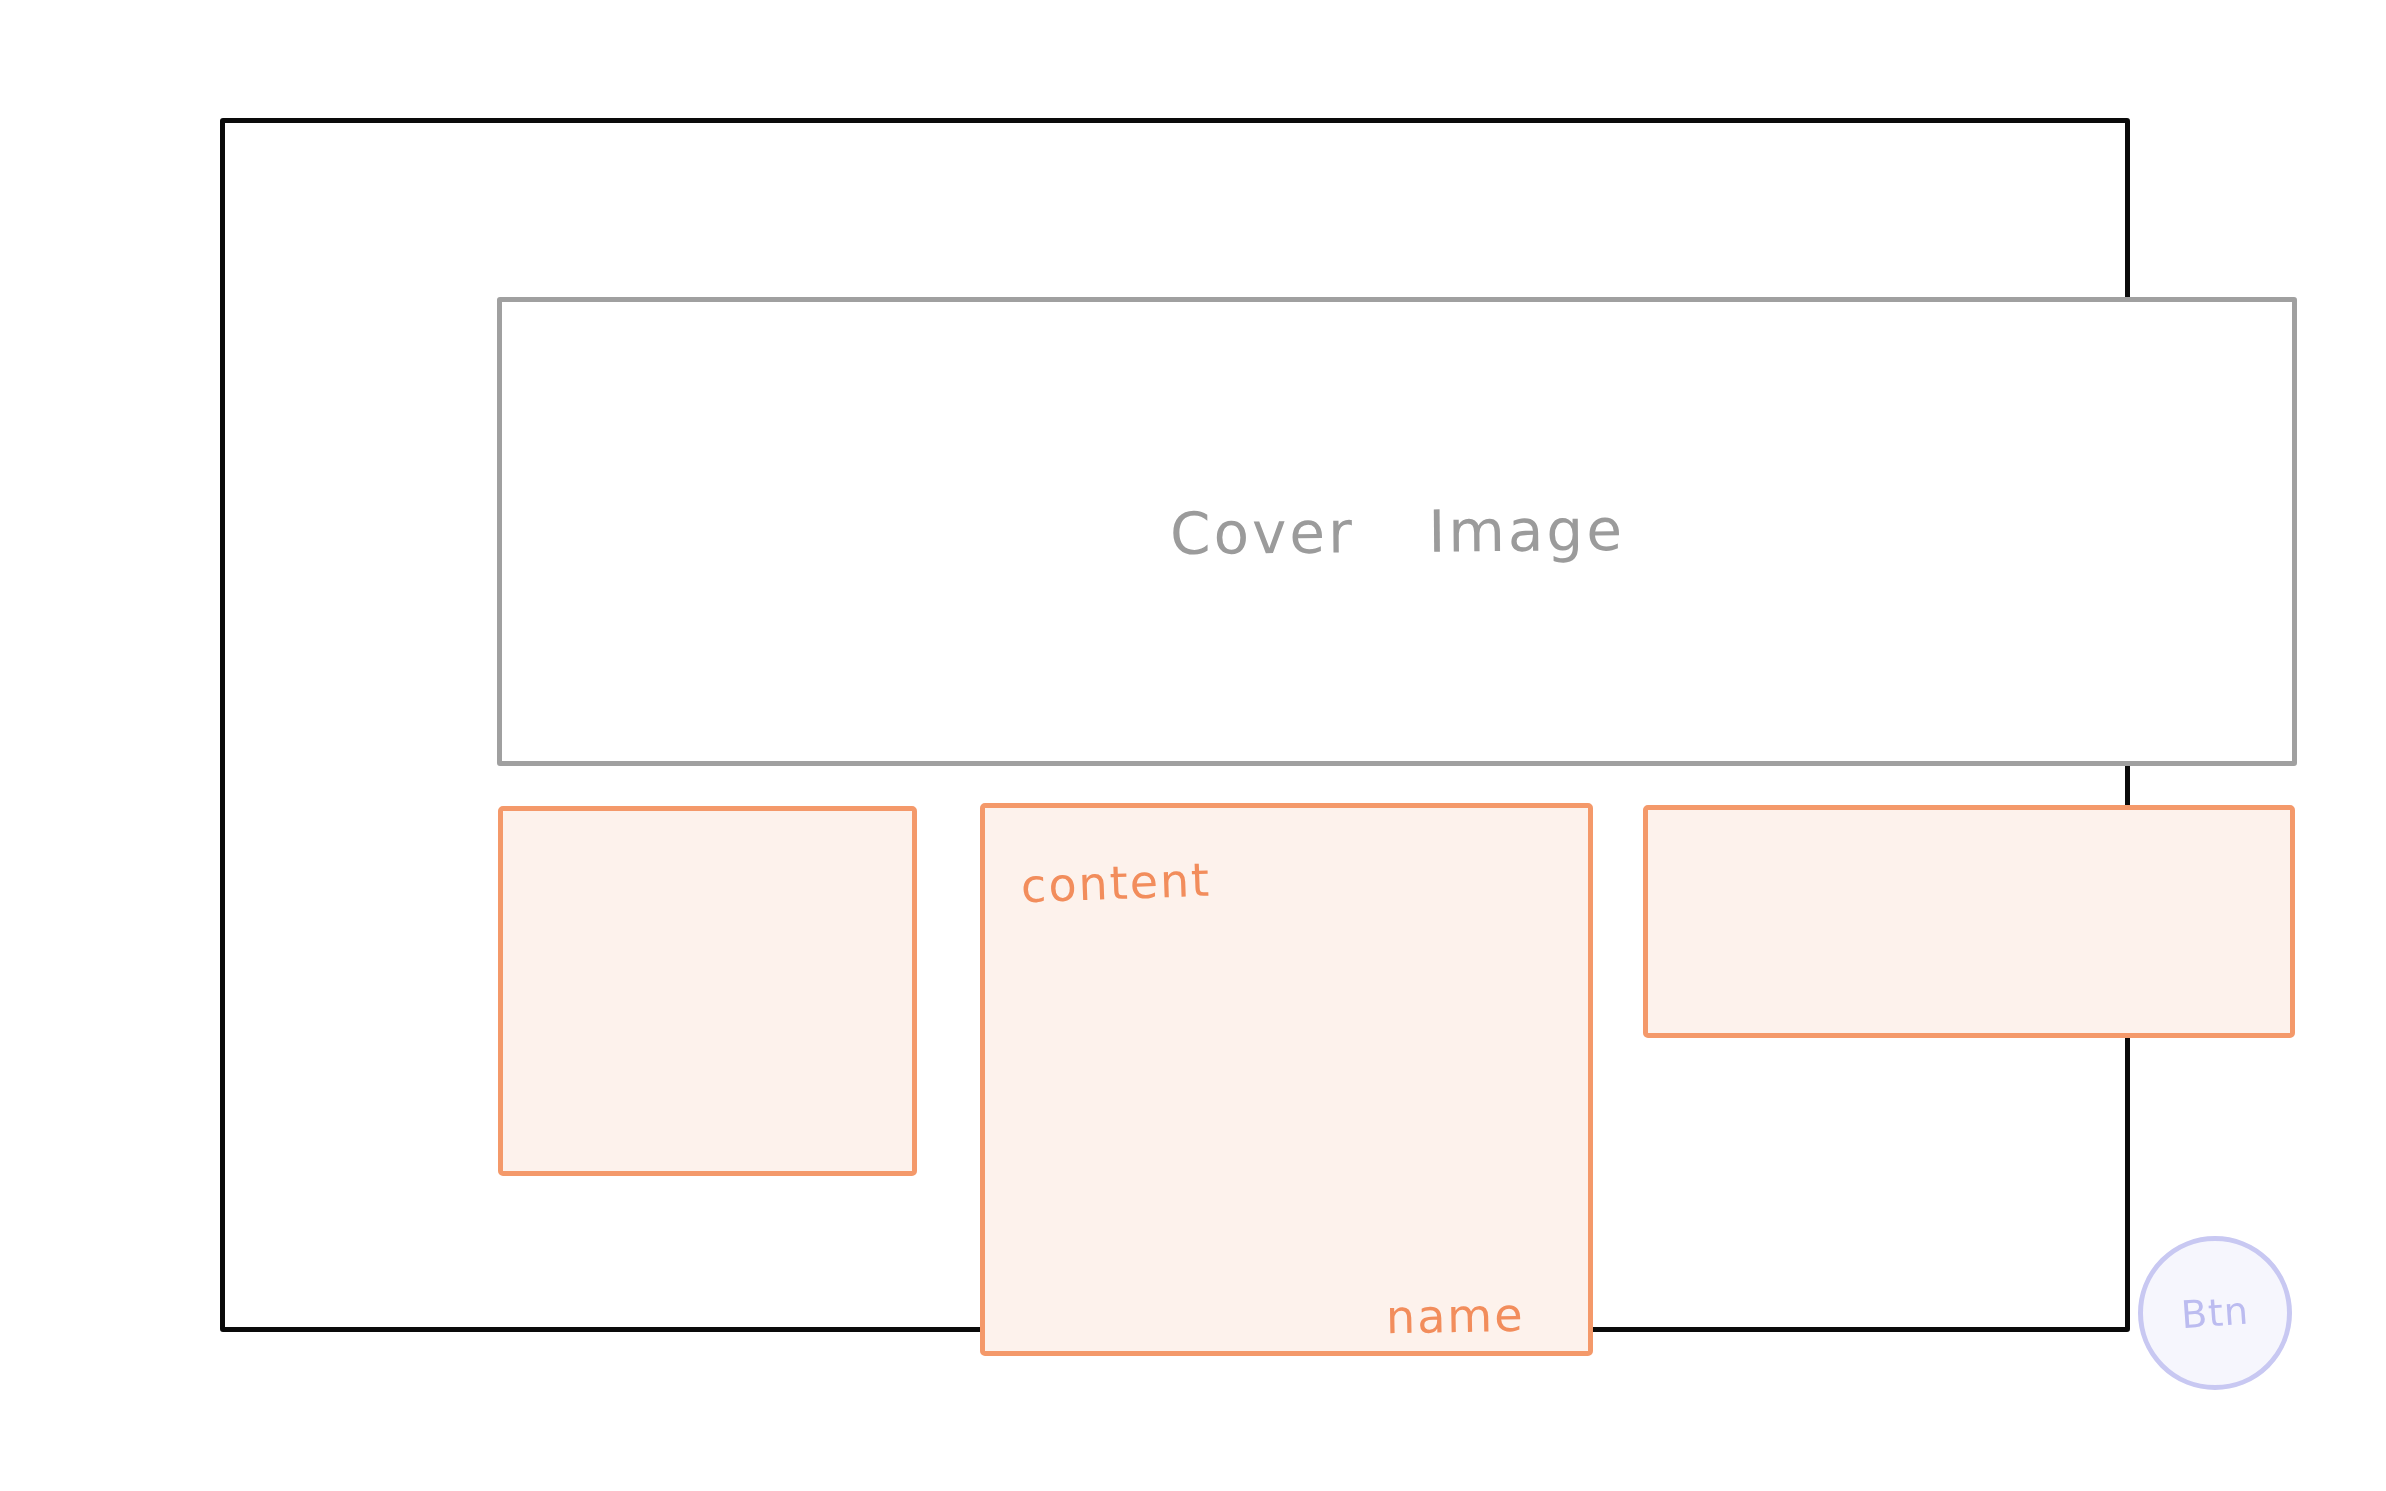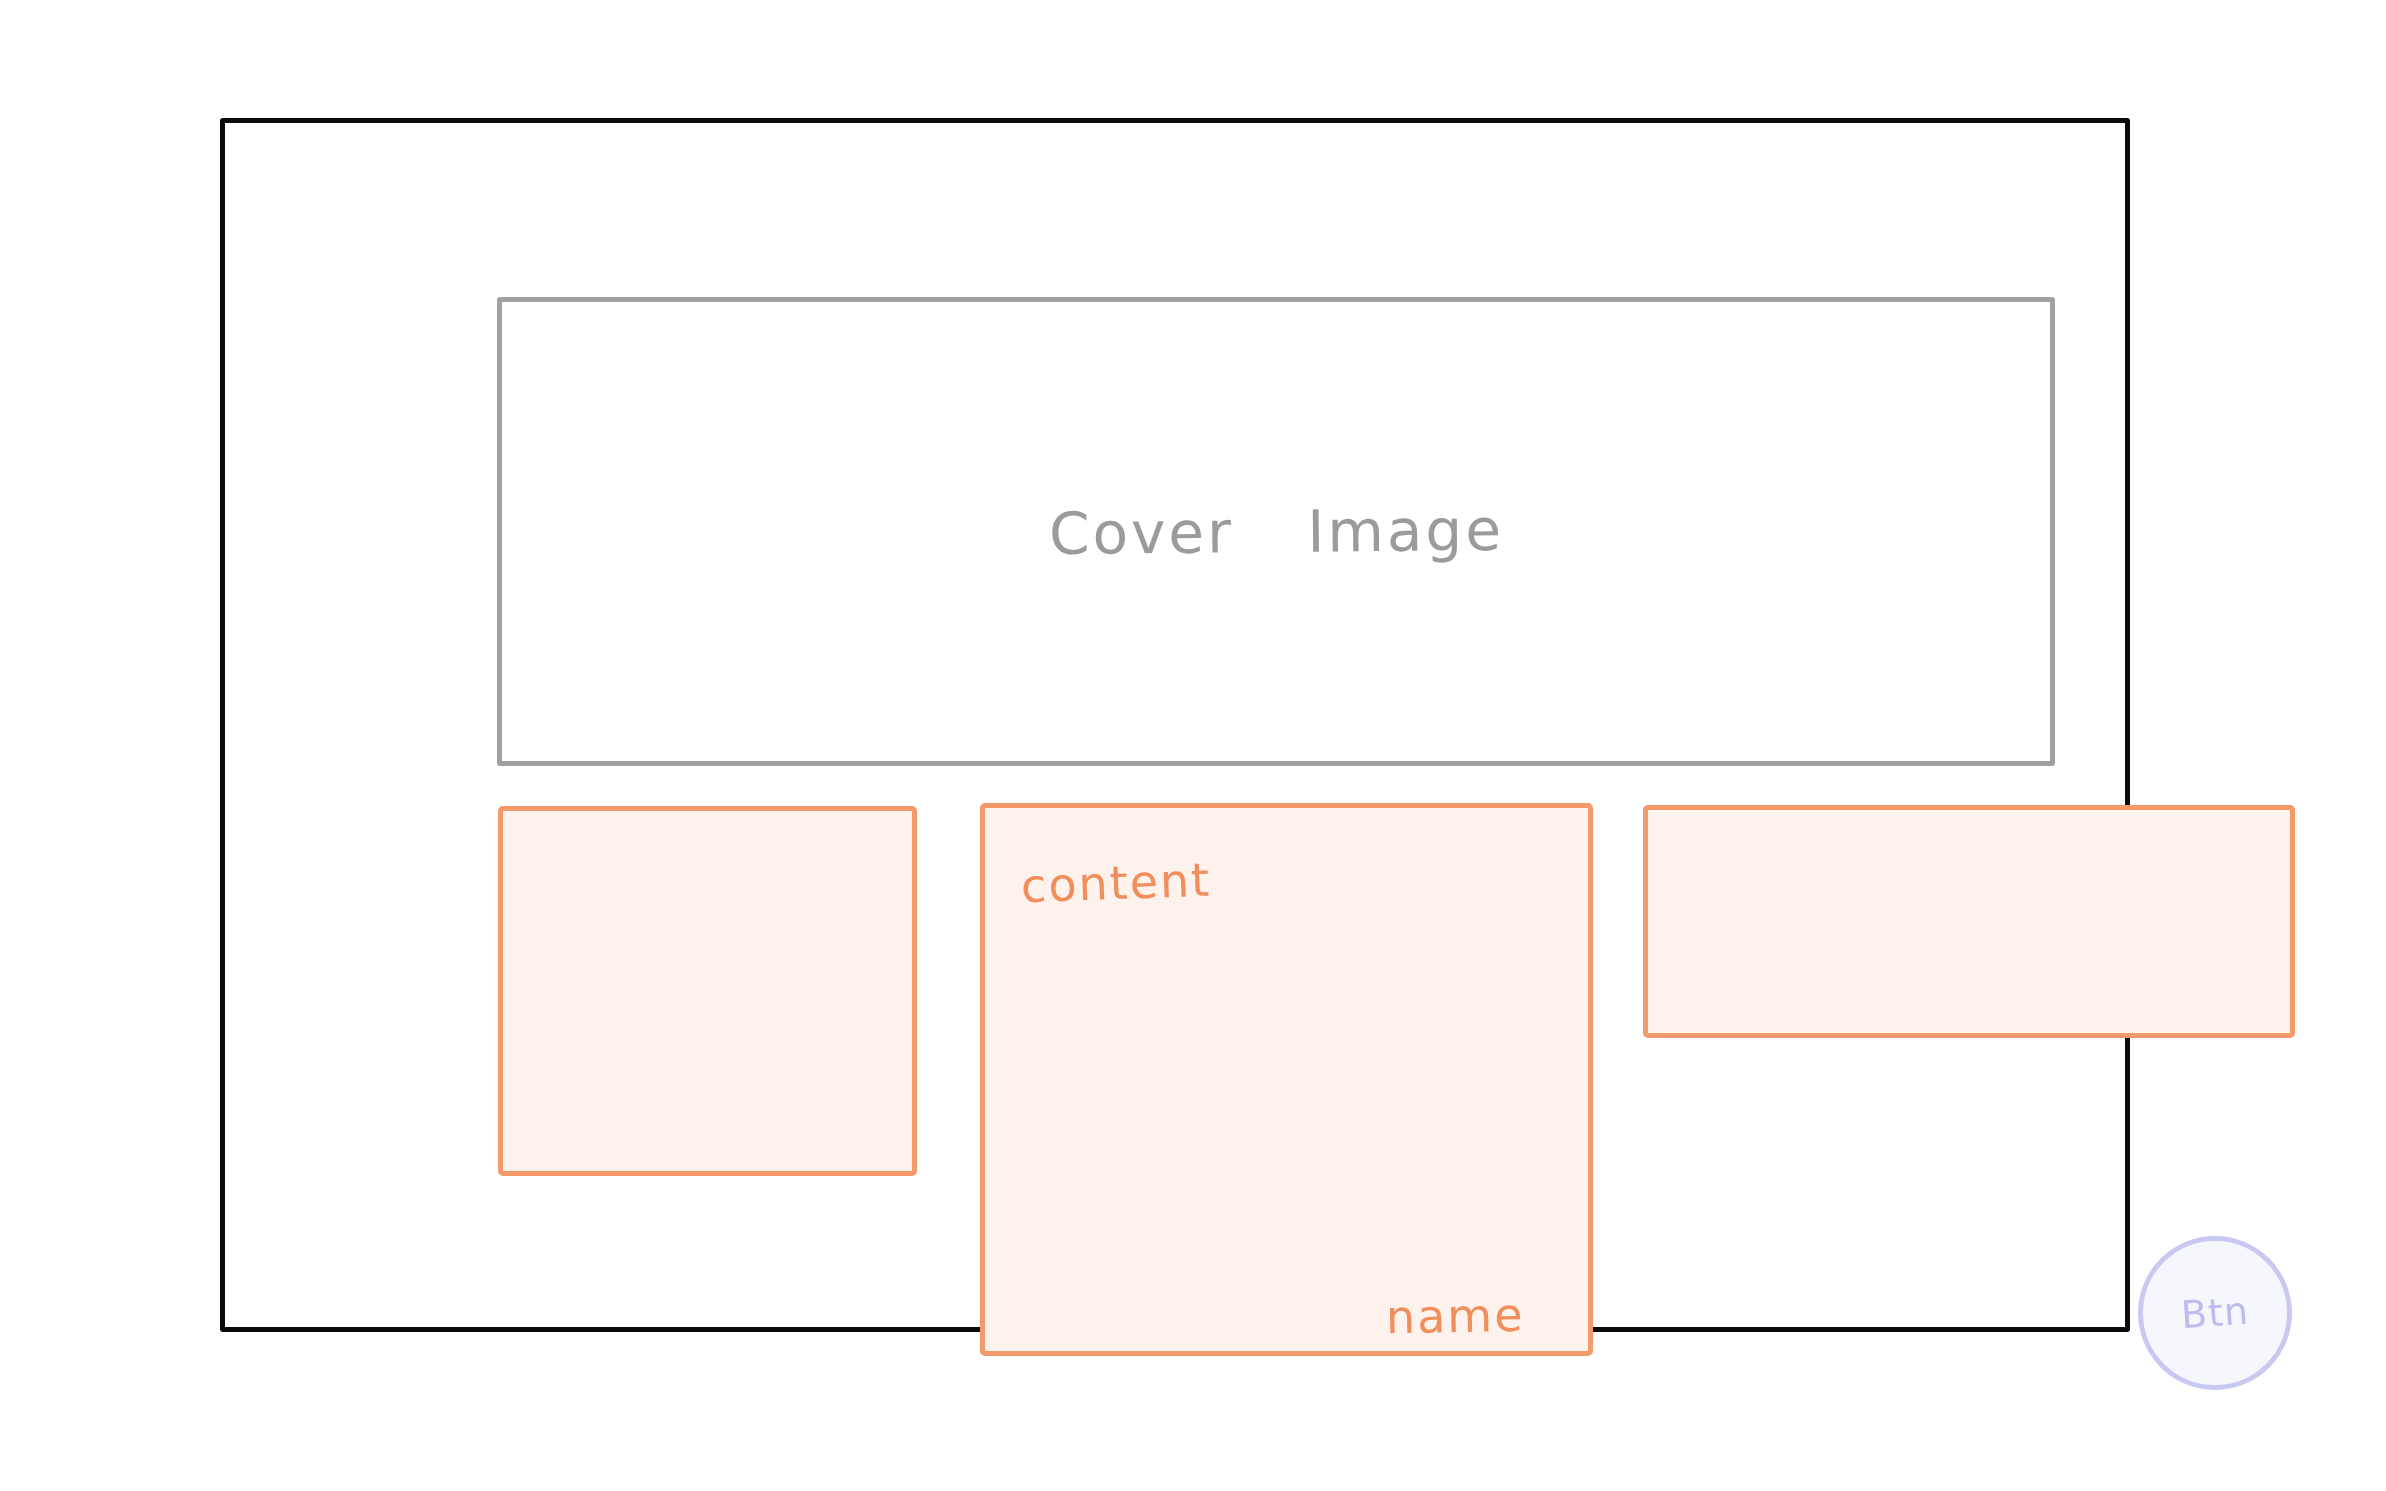--- a/index.html
+++ b/index.html
@@ -42,21 +42,21 @@
     border: 5px solid var(--frame-border);
     border-radius: 3px;
     background: transparent;
   }
 
   
   .cover {
     position: absolute;
     left: 272px;
     top: 174px;
-    width: 1558px;
+    width: 1800px;
     height: 469px;
     border: 5px solid var(--cover-border);
     border-radius: 3px;
     background: #ffffff;
     display: flex;
     align-items: center;
     justify-content: center;
   }
 
   .cover-label {

